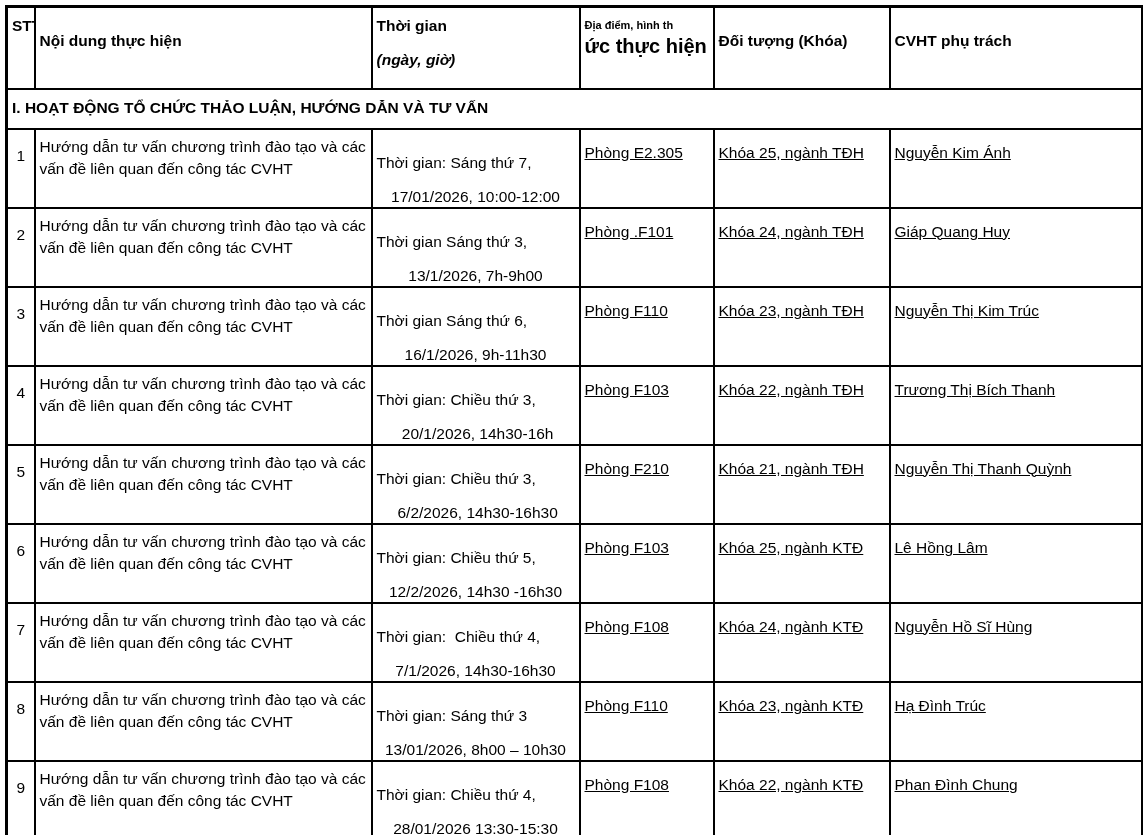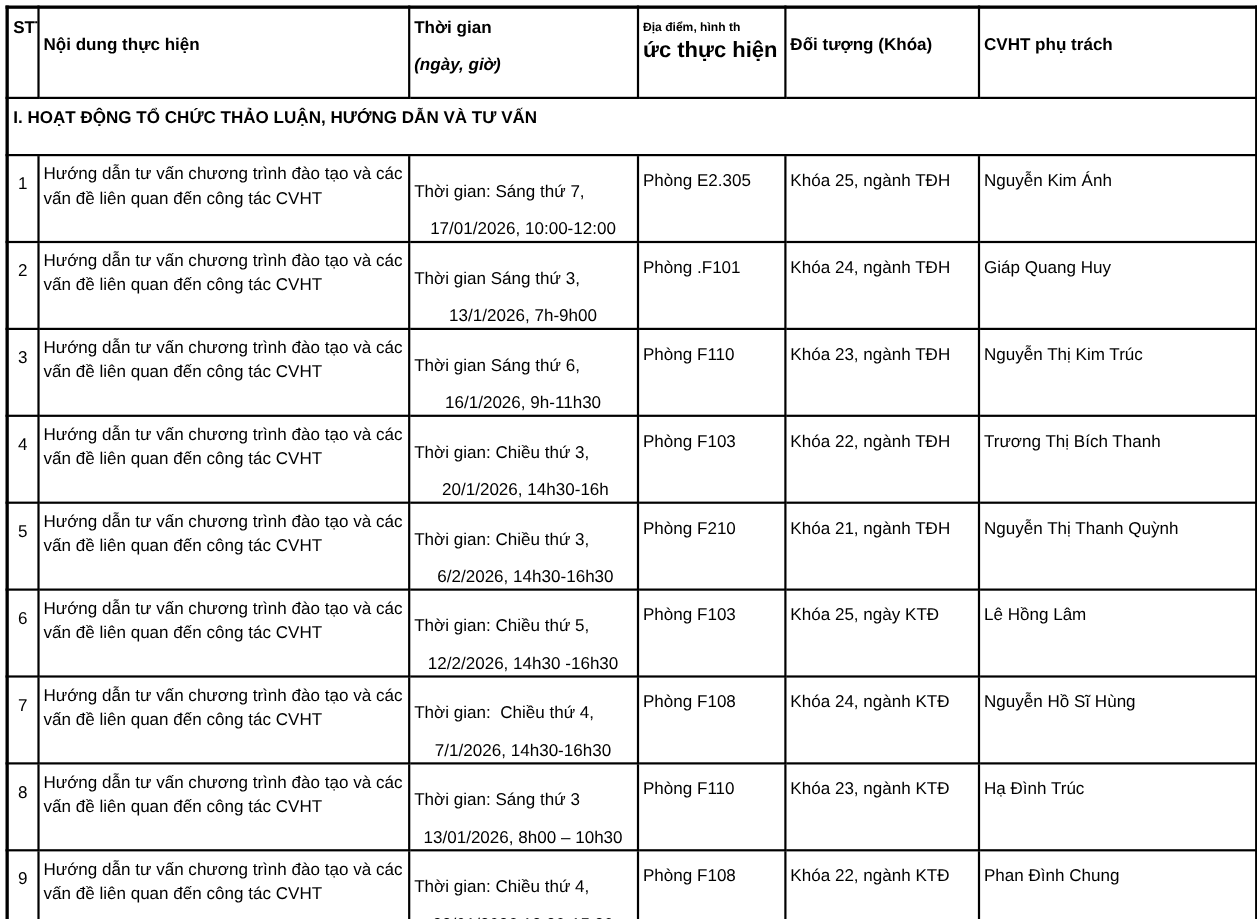--- a/index.html
+++ b/index.html
@@ -24,37 +24,37 @@
     border: 2px solid #000;
     vertical-align: top;
     text-align: left;
     padding: 0 4px;
     overflow: hidden;
     font-size: 15.5px;
   }
   th { font-weight: bold; }
 
   tr.header-row   { height: 82px; }
-  tr.section-row  { height: 52px; }
+  tr.section-row  { height: 40px; }
   tr.data-row     { height: 78px; }
 
   th.h-stt      { text-align: center; padding-top: 9px; }
   th.h-content  { padding-top: 24px; }
   th.h-time .line1     { margin-top: 7px;  line-height: 21px; }
   th.h-time .line2     { margin-top: 13px; line-height: 21px; font-style: italic; }
   th.h-location .line1 { margin-top: 7px;  line-height: 21px; white-space: nowrap; font-size: 11px; }
   th.h-location .line2 { margin-top: 0px;  line-height: 21px; white-space: nowrap; font-size: 20px; }
   th.h-cohort   { padding-top: 24px; }
   th.h-advisor  { padding-top: 24px; }
 
   td.c-stt      { text-align: center; padding-top: 17px; }
   td.c-content  { padding-top: 6px; line-height: 22px; }
   td.c-time .t1 { margin-top: 22px;  line-height: 21px; white-space: pre-wrap; }
   td.c-time .t2 { margin-top: 13px; line-height: 21px; white-space: pre-wrap; text-align: center; }
-  td.c-location, td.c-cohort, td.c-advisor { padding-top: 14px; }
+  td.c-location, td.c-cohort, td.c-advisor { padding-top: 14px; text-decoration: underline; }
 
   td.section-cell {
     font-weight: bold;
     padding-top: 7px;
     font-size: 15.5px;
     line-height: 21px;
   }
 </style>
 </head>
 <body>
@@ -146,21 +146,21 @@
     <td class="c-advisor">Nguyễn Thị Thanh Quỳnh</td>
   </tr>
         <tr class="data-row">
     <td class="c-stt">6</td>
     <td class="c-content">Hướng dẫn tư vấn chương trình đào tạo và các vấn đề liên quan đến công tác CVHT</td>
     <td class="c-time">
       <div class="t1">Thời gian: Chiều thứ 5,</div>
       <div class="t2">12/2/2026, 14h30 -16h30</div>
     </td>
     <td class="c-location">Phòng F103</td>
-    <td class="c-cohort">Khóa 25, ngày KTĐ</td>
+    <td class="c-cohort">Khóa 25, ngành KTĐ</td>
     <td class="c-advisor">Lê Hồng Lâm</td>
   </tr>
         <tr class="data-row">
     <td class="c-stt">7</td>
     <td class="c-content">Hướng dẫn tư vấn chương trình đào tạo và các vấn đề liên quan đến công tác CVHT</td>
     <td class="c-time">
       <div class="t1">Thời gian:  Chiều thứ 4,</div>
       <div class="t2">7/1/2026, 14h30-16h30</div>
     </td>
     <td class="c-location">Phòng F108</td>

